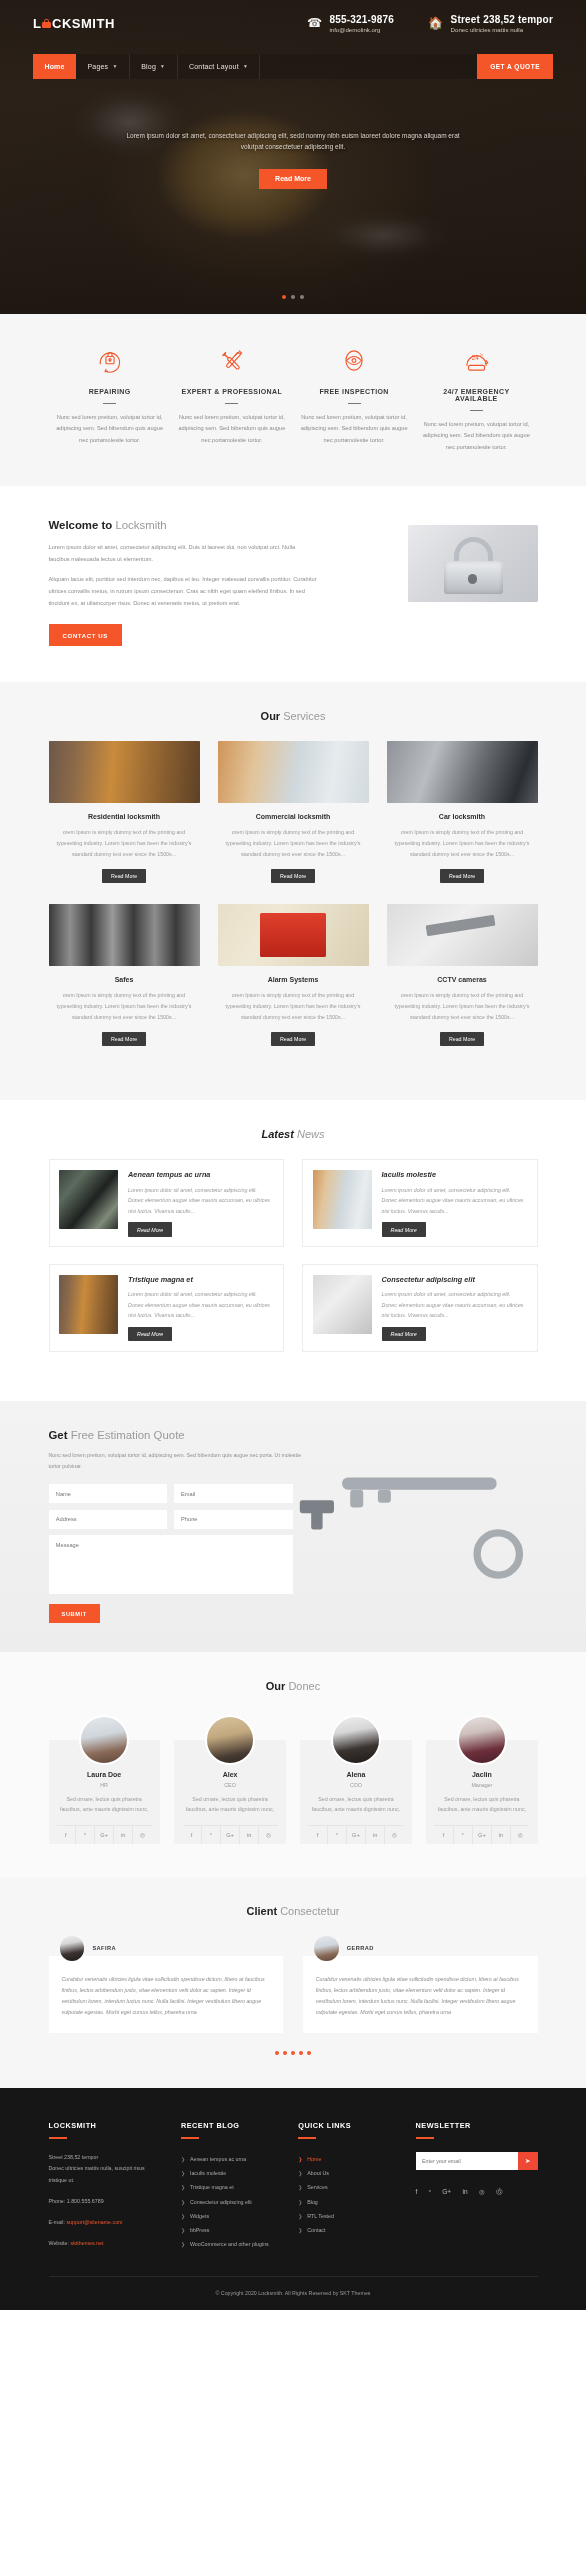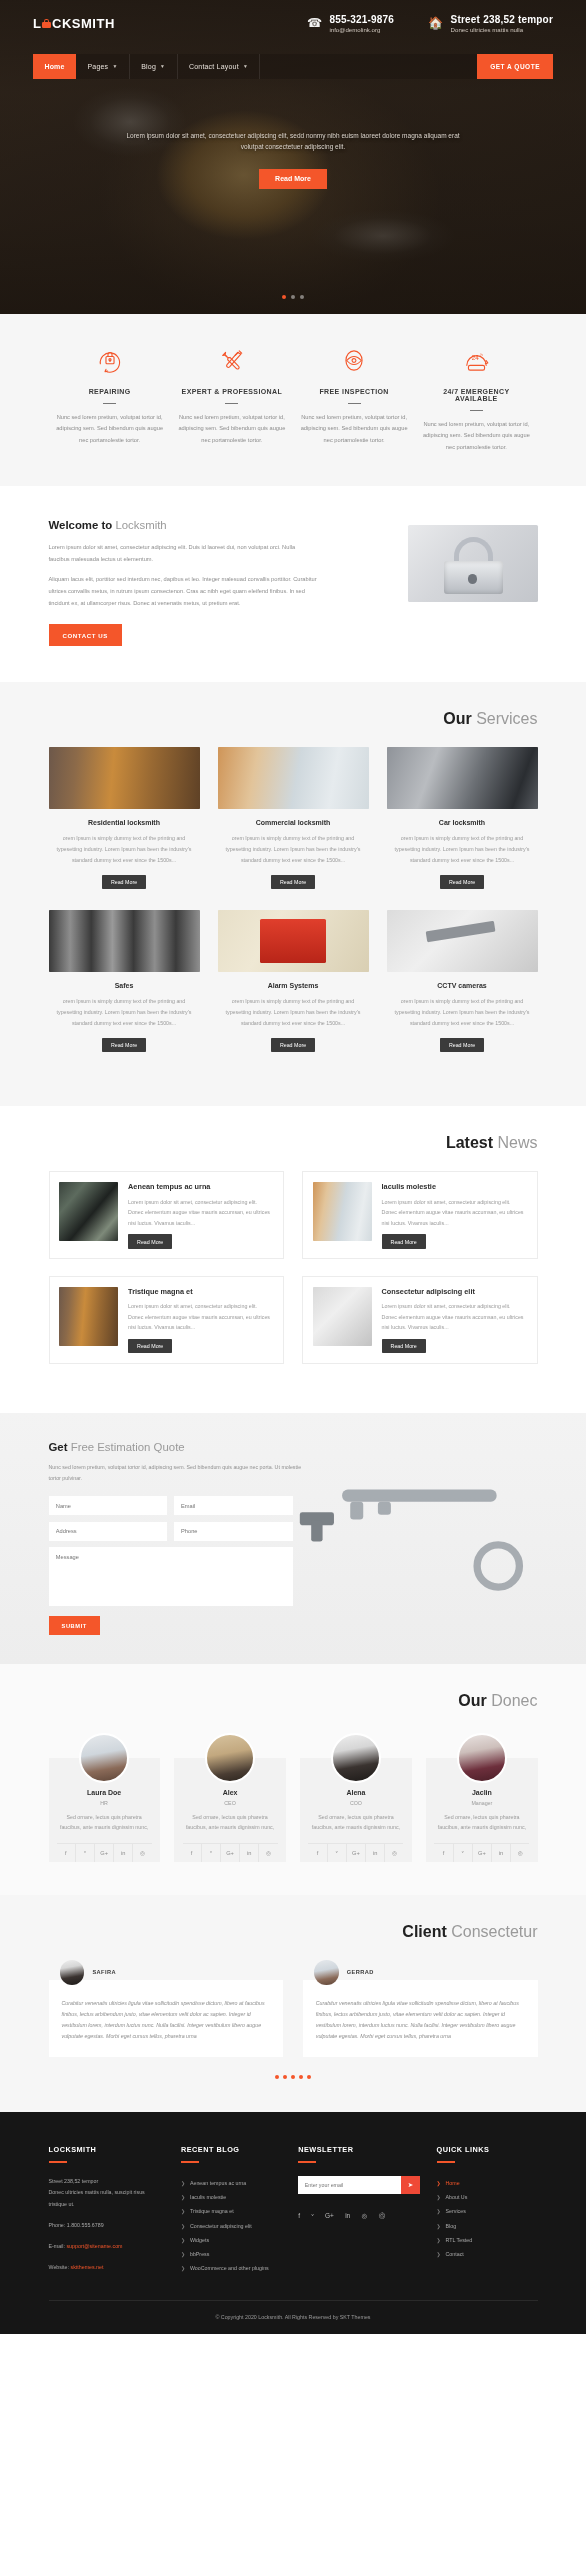--- a/index.html
+++ b/index.html
@@ -63,39 +63,39 @@
   .wel-left p{font-size:5.7px;color:#8d8d8d;line-height:2.05;margin-bottom:9px;}
   .contact-btn{display:inline-block;margin-top:5.7px;background:#f4562a;color:#fff;font-size:6.1px;font-weight:bold;letter-spacing:0.6px;padding:7.3px 14px;cursor:pointer;}
   .wel-img{width:130px;height:77px;margin-left:auto;margin-top:6.5px;border-radius:1.6px;position:relative;overflow:hidden;
     background:linear-gradient(135deg,#e9eaec 0%,#d4d6da 45%,#c3c6cb 100%);}
   .pl-shk{position:absolute;left:46px;top:11.4px;width:39px;height:28px;border:5.7px solid #b9bdc4;border-bottom:none;border-radius:19.5px 19.5px 0 0;}
   .pl-bdy{position:absolute;left:36px;top:36px;width:59px;height:33px;border-radius:3.3px;background:linear-gradient(180deg,#eceef0,#b7bbc1);box-shadow:inset 0 0 4.9px rgba(0,0,0,.18);}
   .pl-kh{position:absolute;left:60px;top:49px;width:9.8px;height:9.8px;border-radius:50%;background:#6f747b;}
 
   
   .services{background:#f6f6f6;padding:28px 0 33px;}
-  .ctr-title{text-align:right;font-size:16px;color:#9a9a9a;margin-bottom:19.5px;}
+  .ctr-title{text-align:center;font-size:11px;color:#9a9a9a;margin-bottom:19.5px;}
   .ctr-title b{color:#222;}
   .srv-row{display:flex;gap:18px;margin-bottom:21px;}
   .srv{flex:1;text-align:center;}
   .srv .thumb{width:100%;height:62px;border-radius:0.8px;margin-bottom:9.8px;}
   .srv h4{font-size:7px;font-weight:bold;color:#2e2e2e;margin-bottom:7.3px;}
   .srv p{font-size:5.3px;color:#9a9a9a;line-height:2.05;padding:0 4.9px;}
   .rm{display:inline-block;margin-top:9px;background:#3b3b3b;color:#fff;font-size:5.3px;padding:4.1px 9px;cursor:pointer;border-radius:0.8px;}
   .t-res{background:linear-gradient(95deg,#6d584a 0%,#8c6a49 18%,#c98b3c 42%,#9a6a33 66%,#5e4126 100%);}
   .t-com{background:linear-gradient(100deg,#cf9558 0%,#e2c49a 25%,#cfd8dd 52%,#e6ebee 75%,#d2dade 100%);}
   .t-car{background:linear-gradient(110deg,#8f9399 0%,#b9bcc0 30%,#6b6f74 58%,#2a2d31 85%,#585c61 100%);}
   .t-safe{background:linear-gradient(90deg,#3a3a3a 0%,#8e8e8e 14%,#3a3a3a 28%,#9a9a9a 42%,#3a3a3a 56%,#8e8e8e 70%,#3a3a3a 84%,#909090 100%);}
   .t-alarm{background:linear-gradient(120deg,#e7dfc8 0%,#efe8d4 35%,#d9cfb3 100%);position:relative;}
   .t-alarm:after{content:"";position:absolute;left:28%;top:14%;width:44%;height:72%;background:linear-gradient(180deg,#e03f2c,#b82518);border-radius:1.6px;}
   .t-cctv{background:linear-gradient(135deg,#dcdcdc 0%,#efefef 40%,#c9c9c9 100%);position:relative;}
   .t-cctv:after{content:"";position:absolute;left:26%;top:26%;width:46%;height:17%;background:#8e9297;border-radius:1.6px;transform:rotate(-9deg);}
 
   
-  .news{background:#fff;padding:28px 0 33px;}
+  .news{background:#fff;padding:28px 0 33px;font-style:italic;}
   .news-row{display:flex;gap:18px;margin-bottom:16.3px;}
   .post{flex:1;border:0.8px solid #ececec;padding:9.8px;display:flex;gap:9.8px;}
   .post .pimg{width:59px;height:59px;flex:none;border-radius:0.8px;}
   .p1{background:linear-gradient(130deg,#39423c 0%,#5d6b5e 25%,#1e2220 55%,#7e8a7a 80%,#2b312c 100%);}
   .p2{background:linear-gradient(100deg,#cf9558 0%,#e2c49a 22%,#cfd8dd 50%,#e9edef 78%,#d2dade 100%);}
   .p3{background:linear-gradient(95deg,#6d584a 0%,#8c6a49 18%,#c98b3c 42%,#9a6a33 66%,#5e4126 100%);}
   .p4{background:linear-gradient(135deg,#d9d9d9 0%,#efefef 40%,#c2c2c2 100%);}
   .post h4{font-size:7.3px;font-weight:bold;color:#2e2e2e;line-height:1.35;margin-bottom:4.9px;}
   .post p{font-size:5.3px;color:#9a9a9a;line-height:1.95;}
   .post .rm{margin-top:6.5px;}
@@ -606,66 +606,66 @@
                 <span>bbPress</span>
               </li>
             <li>
                 <span class="ar">❯</span>
                 <span>WooCommerce and other plugins</span>
               </li>
           </ul>
         </div>
 
         <div class="fcol">
+          <h4>QUICK LINKS</h4>
+          <div class="fbar"></div>
+          <ul class="flist">
+            <li class="on">
+                <span class="ar">❯</span>
+                <span>Home</span>
+              </li>
+            <li>
+                <span class="ar">❯</span>
+                <span>About Us</span>
+              </li>
+            <li>
+                <span class="ar">❯</span>
+                <span>Services</span>
+              </li>
+            <li>
+                <span class="ar">❯</span>
+                <span>Blog</span>
+              </li>
+            <li>
+                <span class="ar">❯</span>
+                <span>RTL Tested</span>
+              </li>
+            <li>
+                <span class="ar">❯</span>
+                <span>Contact</span>
+              </li>
+          </ul>
+        </div>
+
+        <div class="fcol">
           <h4>NEWSLETTER</h4>
           <div class="fbar"></div>
           <div class="news-form">
             <input type="text" placeholder="Enter your email" style="">
             <button>➤</button>
           </div>
           <div class="fsoc">
             <span>f</span>
             <span>ᵛ</span>
             <span>G+</span>
             <span>in</span>
             <span>◎</span>
             <span>Ⓖ</span>
           </div>
         </div>
 
-        <div class="fcol">
-          <h4>QUICK LINKS</h4>
-          <div class="fbar"></div>
-          <ul class="flist">
-            <li class="on">
-                <span class="ar">❯</span>
-                <span>Home</span>
-              </li>
-            <li>
-                <span class="ar">❯</span>
-                <span>About Us</span>
-              </li>
-            <li>
-                <span class="ar">❯</span>
-                <span>Services</span>
-              </li>
-            <li>
-                <span class="ar">❯</span>
-                <span>Blog</span>
-              </li>
-            <li>
-                <span class="ar">❯</span>
-                <span>RTL Tested</span>
-              </li>
-            <li>
-                <span class="ar">❯</span>
-                <span>Contact</span>
-              </li>
-          </ul>
-        </div>
-
       </div>
       <div class="copy">© Copyright 2020 Locksmith. All Rights Reserved by SKT Themes</div>
     </div>
   </footer>
 
 </div>
 
 
 </body></html>

